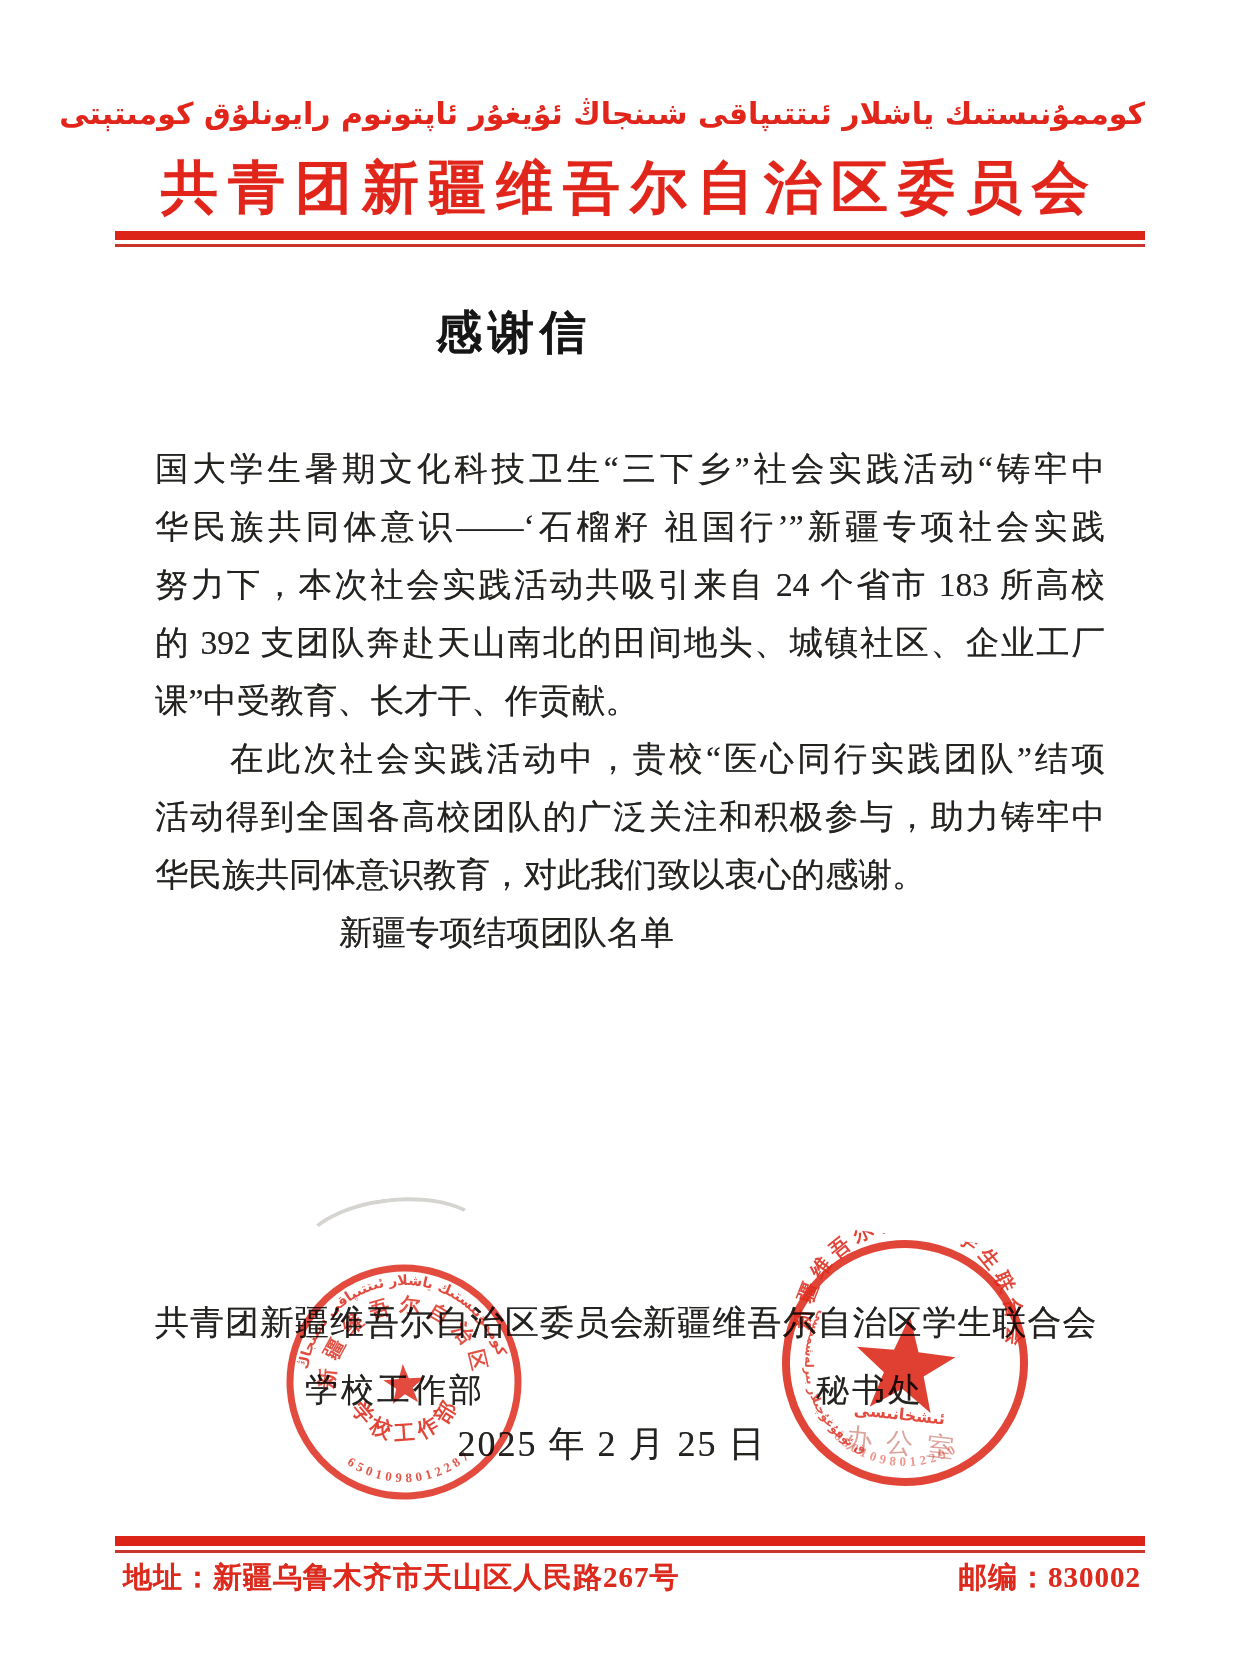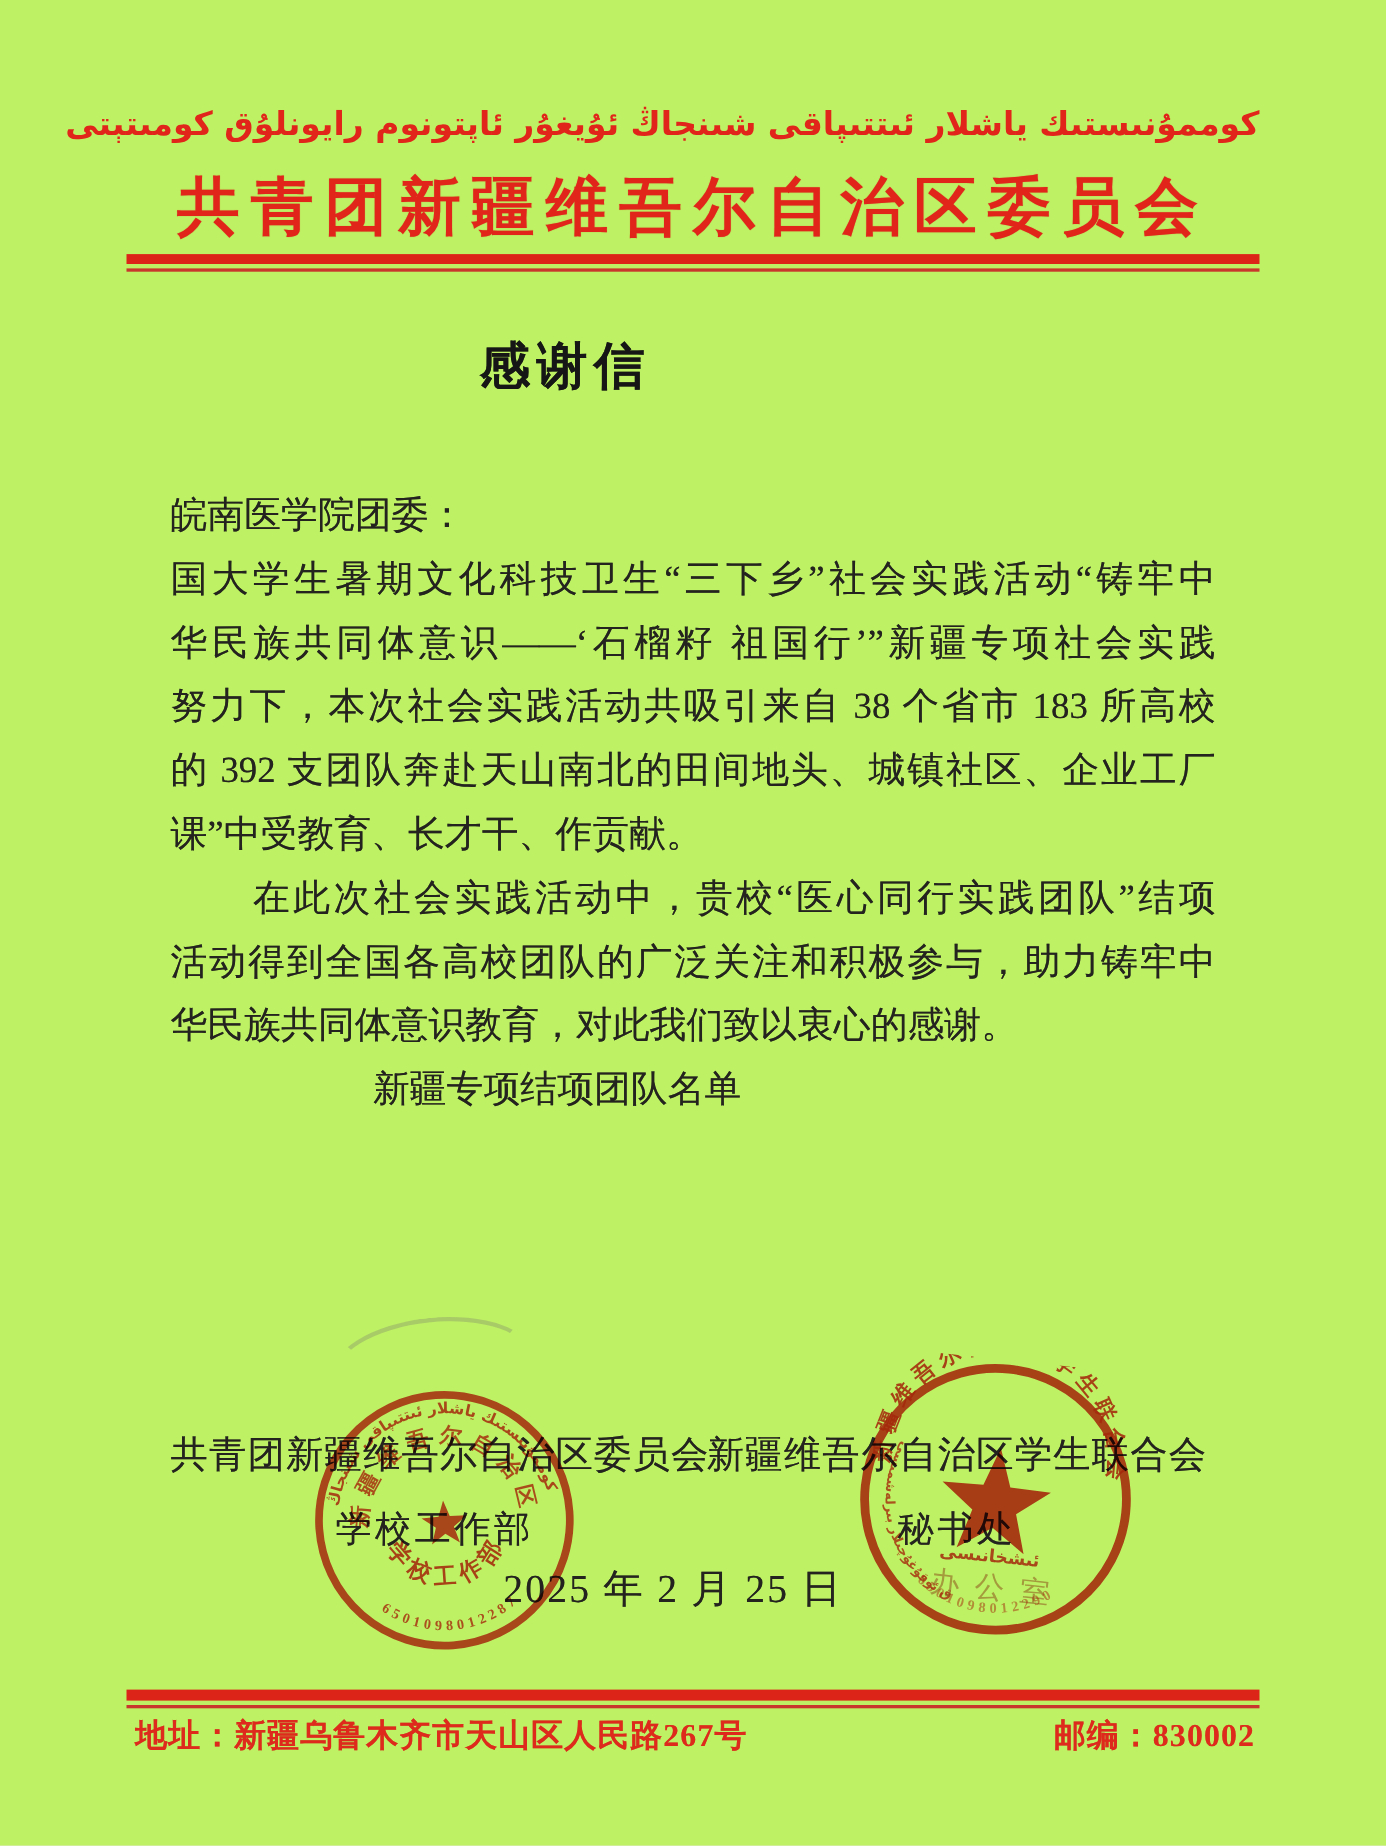--- a/index.html
+++ b/index.html
@@ -1,18 +1,18 @@
 <!DOCTYPE html>
 <html><head>
 <meta charset="utf-8">
 <style>
   html,body{margin:0;padding:0;background:#e9e7e2;}
   #page{
     position:relative;width:1260px;height:1678px;margin:0 auto;
-    background:#bef264;overflow:hidden;
+    background:#ffffff;overflow:hidden;
     font-family:"Liberation Serif","DejaVu Serif",serif;
     color:#1f1e1c;
   }
   
   .uyghur-line{
     position:absolute;top:96px;left:115px;width:1030px;
     text-align:center;direction:rtl;
     font-family:"DejaVu Sans",sans-serif;
     font-size:30px;font-weight:700;color:#e1251b;
     letter-spacing:.5px;white-space:nowrap;
@@ -82,24 +82,23 @@
 <div id="page">
 
   <div class="uyghur-line">كوممۇنىستىك ياشلار ئىتتىپاقى شىنجاڭ ئۇيغۇر ئاپتونوم رايونلۇق كومىتېتى</div>
   <div class="org-line">共青团新疆维吾尔自治区委员会</div>
   <div class="rule thick-top"></div>
   <div class="rule thin-top"></div>
 
   <div class="doc-title">感谢信</div>
 
   <div class="bodytext">
-    <div class="line">皖南医学院团委：</div>
     <div class="line just">国大学生暑期文化科技卫生“三下乡”社会实践活动“铸牢中</div>
     <div class="line just">华民族共同体意识——‘石榴籽 祖国行’”新疆专项社会实践</div>
-    <div class="line just">努力下，本次社会实践活动共吸引来自 38 个省市 183 所高校</div>
+    <div class="line just">努力下，本次社会实践活动共吸引来自 24 个省市 183 所高校</div>
     <div class="line just">的 392 支团队奔赴天山南北的田间地头、城镇社区、企业工厂</div>
     <div class="line">课”中受教育、长才干、作贡献。</div>
     <div class="line just ind2">在此次社会实践活动中，贵校“医心同行实践团队”结项</div>
     <div class="line just">活动得到全国各高校团队的广泛关注和积极参与，助力铸牢中</div>
     <div class="line">华民族共同体意识教育，对此我们致以衷心的感谢。</div>
     <div class="line ind45">新疆专项结项团队名单</div>
   </div>
 
   <div class="sig-row sig-orgs">
     <div class="sig-col-left">共青团新疆维吾尔自治区委员会</div>

